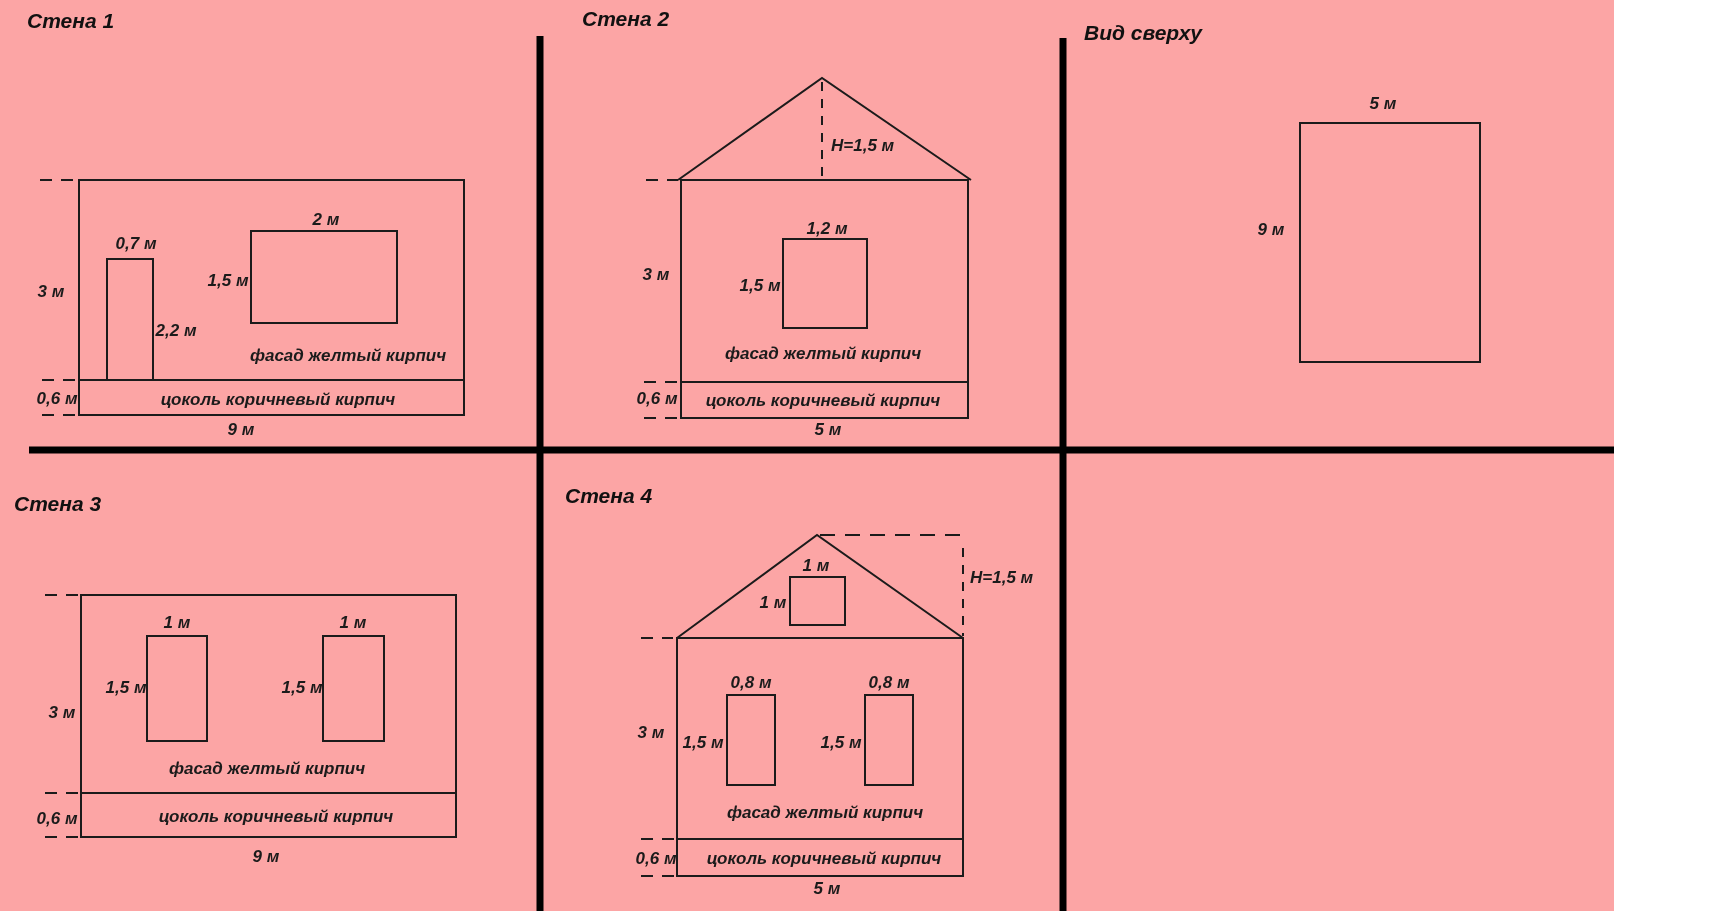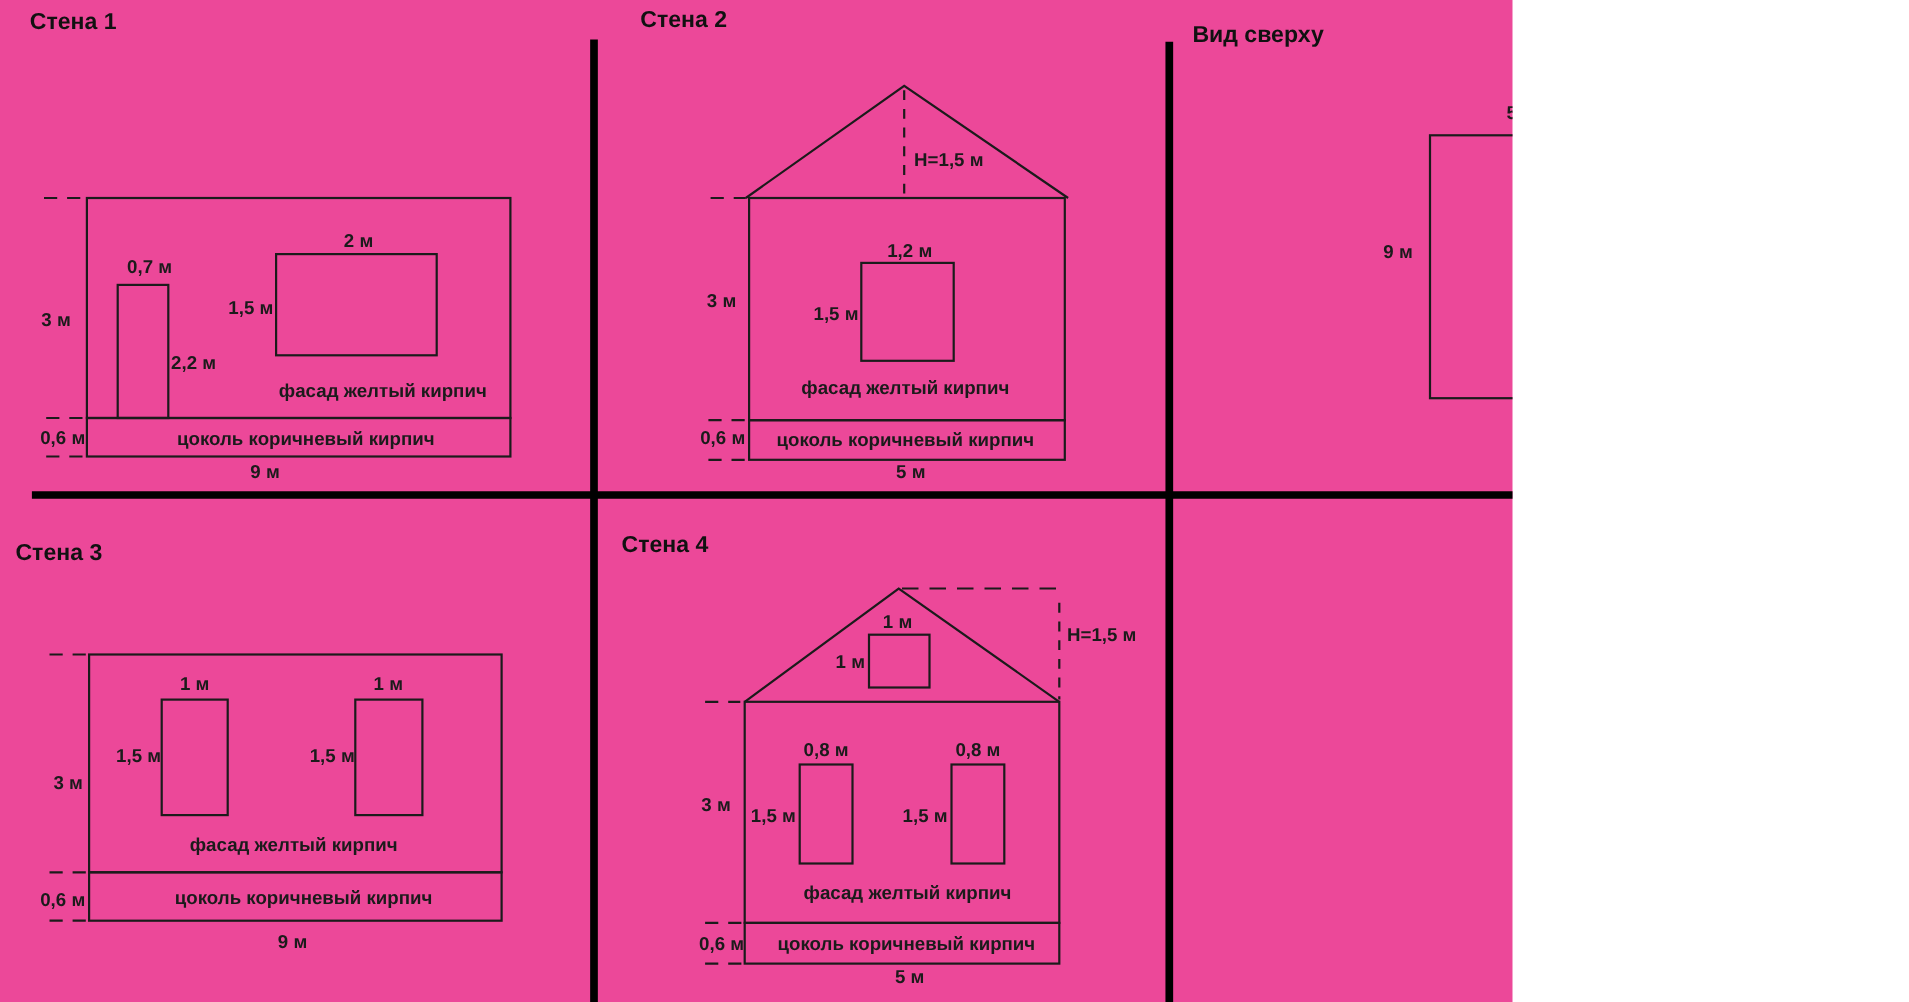--- a/index.html
+++ b/index.html
@@ -2,24 +2,25 @@
 <html><head>
 <meta charset="utf-8">
 <style>
   html, body {
     margin: 0;
     padding: 0;
     background: #ffffff;
   }
   .canvas {
     position: relative;
-    width: 1375px;
+    width: 1614px;
     height: 911px;
-    background: #ec4899;
+    background: #fca5a5;
     overflow: hidden;
+    font-style: italic;
   }
   svg { display: block; }
   .ln {
     stroke: #1b1b1b;
     stroke-width: 2;
     fill: none;
   }
   .thick {
     stroke: #000000;
     stroke-width: 7;

